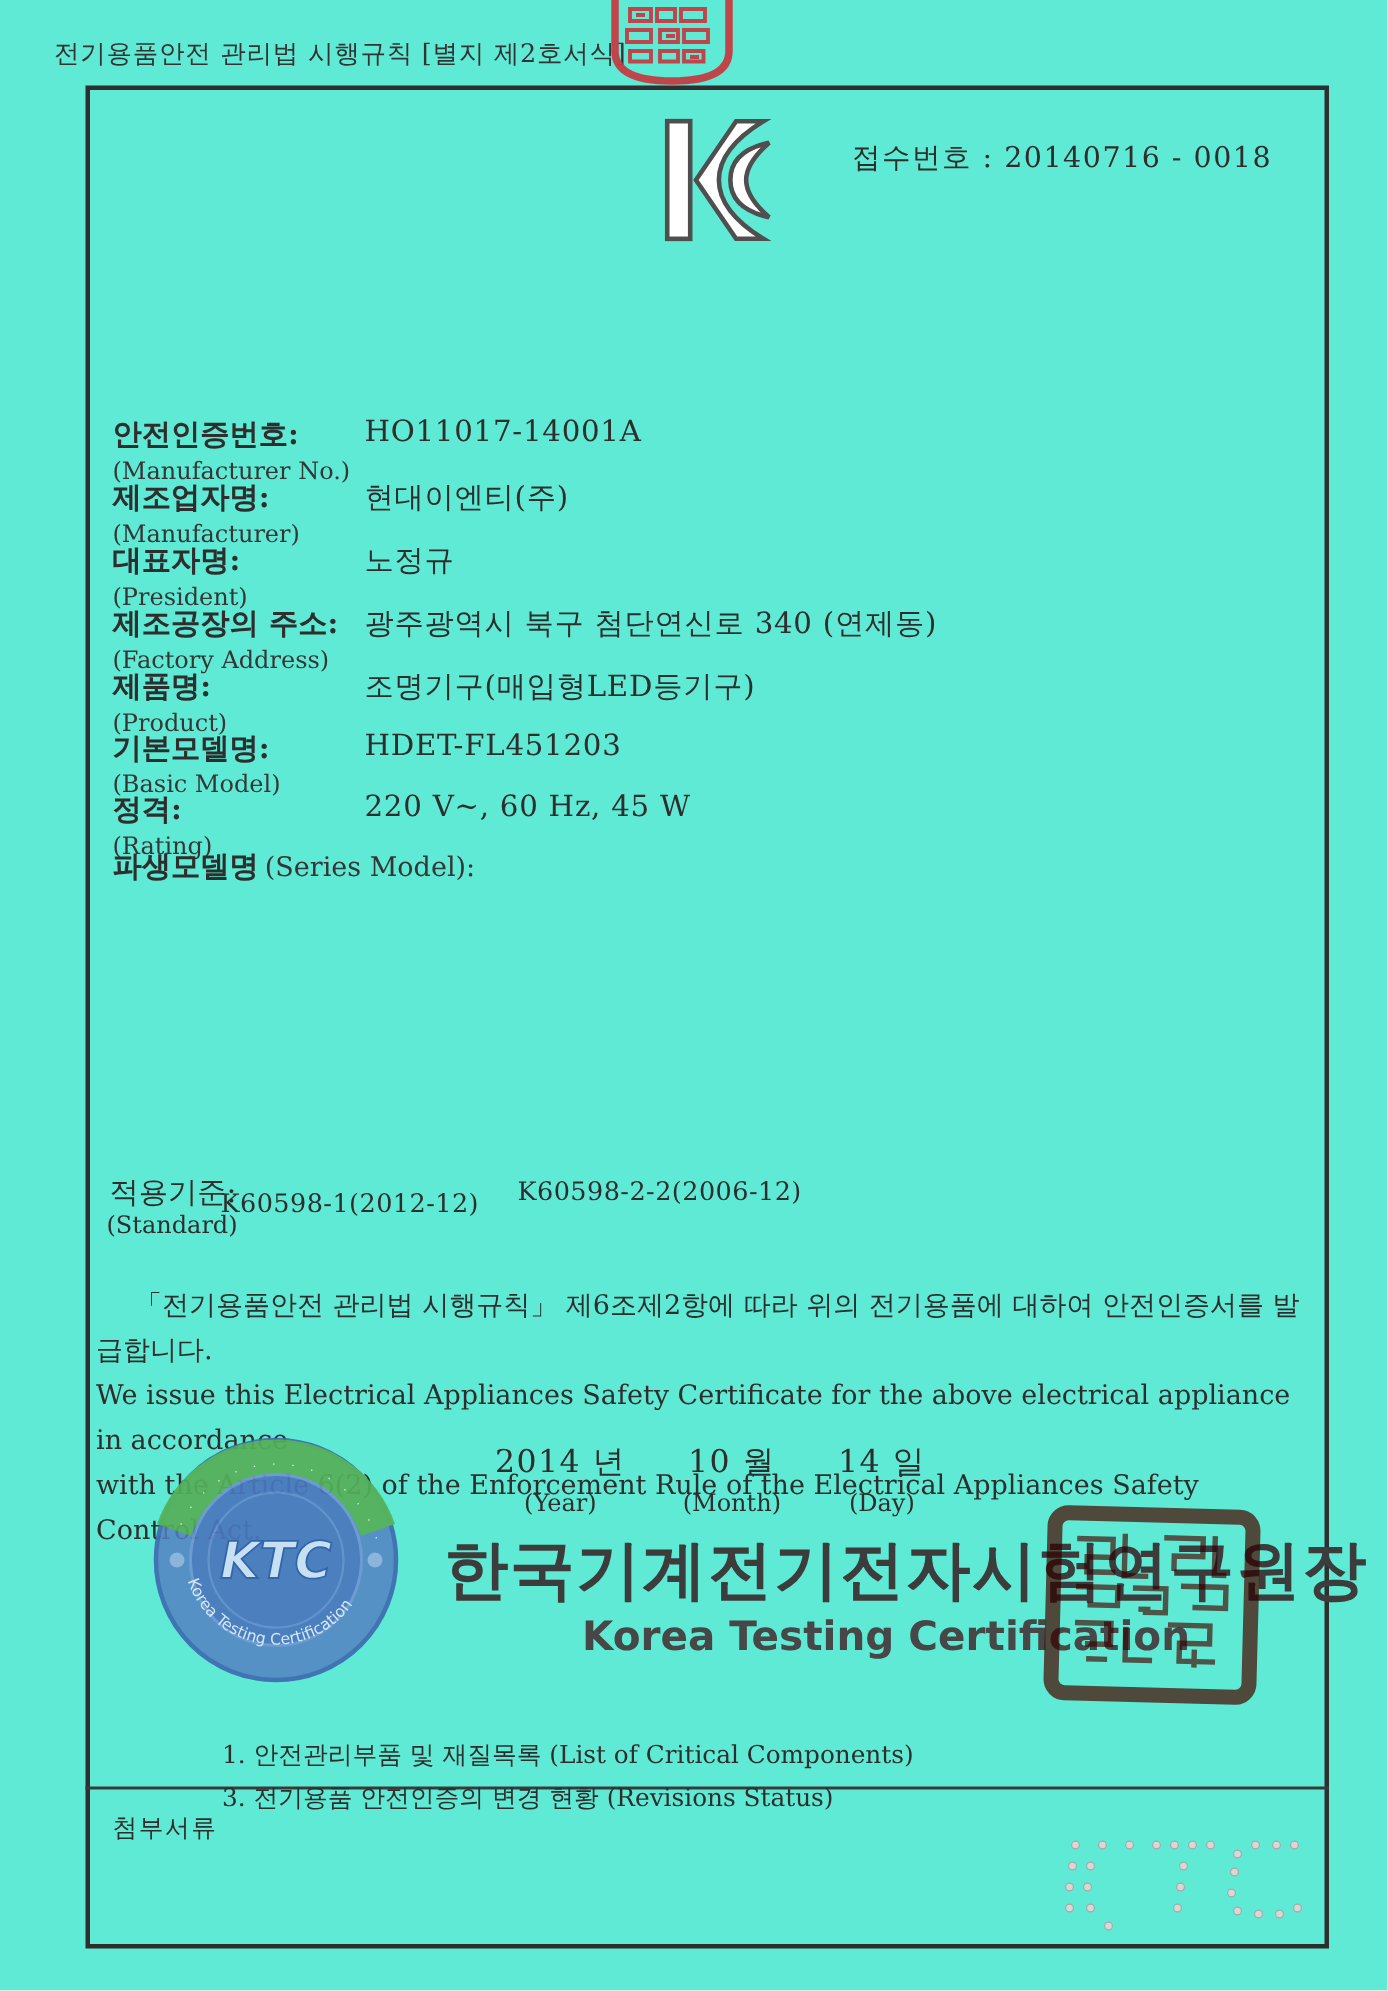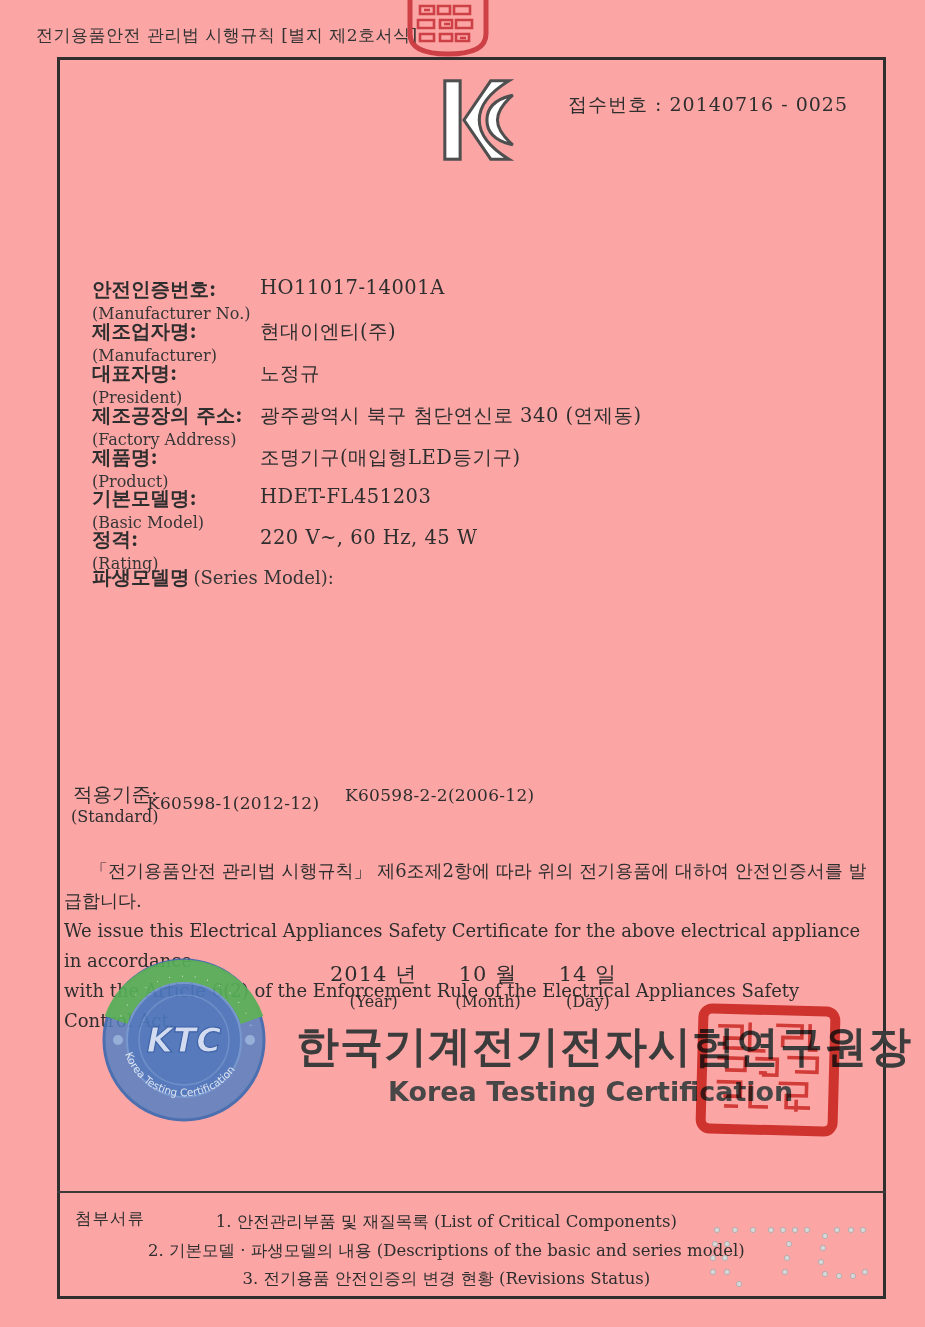--- a/index.html
+++ b/index.html
@@ -1,31 +1,31 @@
 <!DOCTYPE html>
 <html><head>
 <meta charset="utf-8">
 <style>
   html,body{margin:0;padding:0;background:#ffffff;}
-  .page{position:relative;width:925px;height:1327px;background:#fca5a5;
+  .page{position:relative;width:925px;height:1327px;background:#5eead4;
         font-family:"DejaVu Serif","Liberation Serif",serif;color:#2e2e2e;overflow:hidden;}
 
   .form-note{position:absolute;left:36px;top:24px;font-size:17px;letter-spacing:.5px;color:#333;}
   .top-stamp{position:absolute;left:404px;top:0px;width:88px;height:60px;opacity:.92;}
 
   .cert-border{position:absolute;left:57px;top:57px;width:823px;height:1236px;border:3px solid #2f2f2f;}
 
   .kc-logo{position:absolute;left:437px;top:76px;width:96px;height:88px;}
   .receipt-no{position:absolute;left:568px;top:92px;font-size:19px;letter-spacing:1px;}
 
   .title-ko{position:absolute;left:0;top:153px;width:100%;text-align:center;
             font-size:35px;letter-spacing:18px;text-indent:18px;color:#3a3a3a;}
   .title-en{position:absolute;left:0;top:197px;width:100%;text-align:center;font-size:22px;color:#2b2b2b;}
 
-  .frow{position:absolute;left:92px;}
+  .frow{position:absolute;left:75px;}
   .flabel{font-weight:bold;font-size:19.5px;white-space:nowrap;}
   .fsub{font-size:16px;margin-top:1px;white-space:nowrap;color:#363636;}
   .fvalue{position:absolute;left:168px;top:0;font-size:19.5px;white-space:nowrap;letter-spacing:.5px;}
   .r1{top:276px}.r2{top:318px}.r3{top:360px}.r4{top:402px}
   .r5{top:444px}.r6{top:485px}.r7{top:526px}.r8{top:564px}
   .r8 .fsub{display:inline;font-size:18px;margin-left:4px;}
   .r8 .flabel{display:inline;}
 
   .standard{position:absolute;left:0;top:781px;width:100%;height:60px;}
   .std-label{position:absolute;left:73px;top:0;font-weight:normal;font-size:19.5px;}
@@ -48,21 +48,21 @@
 
   .round-seal{position:absolute;left:100px;top:956px;width:168px;height:168px;z-index:3;opacity:.93;}
   .square-seal{position:absolute;left:695px;top:1003px;width:146px;height:134px;z-index:4;
                mix-blend-mode:multiply;opacity:.9;transform:rotate(1.5deg);}
 
   .footnote{position:absolute;left:92px;top:1130px;width:776px;font-size:18px;line-height:33px;}
   .footnote .l2{margin-left:14px;}
 
   .attach-divider{position:absolute;left:57px;top:1191px;width:829px;border-top:2.5px solid #3a3a3a;}
   .attach-label{position:absolute;left:75px;top:1208px;font-size:16.5px;letter-spacing:1px;}
-  .attach-items{position:absolute;left:148px;top:1208px;font-size:16.5px;line-height:28.5px;text-align:center;}
+  .attach-items{position:absolute;left:148px;top:1156px;font-size:16.5px;line-height:28.5px;}
   .dots-mark{position:absolute;left:705px;top:1220px;width:165px;height:75px;}
 </style>
 </head>
 <body>
 
 <div class="page">
 
   <div class="form-note">전기용품안전 관리법 시행규칙 [별지 제2호서식]</div>
 
   <svg class="top-stamp" viewBox="0 0 88 60">
@@ -78,21 +78,21 @@
   <div class="cert-border"></div>
 
   <svg class="kc-logo" viewBox="0 0 100 92">
     <g fill="#ffffff" stroke="#4f4f4f" stroke-width="3.2">
       <rect x="8" y="5" width="16" height="82"></rect>
       <path d="M28 46 L56 5 L75 5 Q44 24 44 46 Q44 68 75 87 L56 87 Z"></path>
       <path d="M79 20 Q52 26 52 46 Q52 66 79 72 Q63 58 63 46 Q63 34 79 20 Z"></path>
     </g>
   </svg>
 
-  <div class="receipt-no">접수번호 : 20140716 - 0025</div>
+  <div class="receipt-no">접수번호 : 20140716 - 0018</div>
 
 
   <div class="frow r1">
     <div class="flabel">안전인증번호:</div>
     <div class="fsub">(Manufacturer No.)</div>
     <div class="fvalue">HO11017-14001A</div>
   </div>
   <div class="frow r2">
     <div class="flabel">제조업자명:</div>
     <div class="fsub">(Manufacturer)</div>
@@ -195,21 +195,20 @@
       <path d="M84 80 h28 v12 h-20 v12 h24"></path>
       <path d="M30 104 h14 M64 70 h8 M102 96 v12"></path>
     </g>
   </svg>
 
 
   <div class="attach-divider"></div>
   <div class="attach-label">첨부서류</div>
   <div class="attach-items">
     <div>1. 안전관리부품 및 재질목록 (List of Critical Components)</div>
-    <div>2. 기본모델 · 파생모델의 내용 (Descriptions of the basic and series model)</div>
     <div>3. 전기용품 안전인증의 변경 현황 (Revisions Status)</div>
   </div>
 
   <svg class="dots-mark" viewBox="0 0 165 75">
     <g fill="#d8d8d8" stroke="#a8a8a8" stroke-width="0.8">
       <circle cx="12" cy="10" r="2.6"></circle>
         <circle cx="30" cy="10" r="2.6"></circle>
         <circle cx="48" cy="10" r="2.6"></circle>
       <circle cx="10" cy="24" r="2.6"></circle>
         <circle cx="22" cy="24" r="2.6"></circle>

